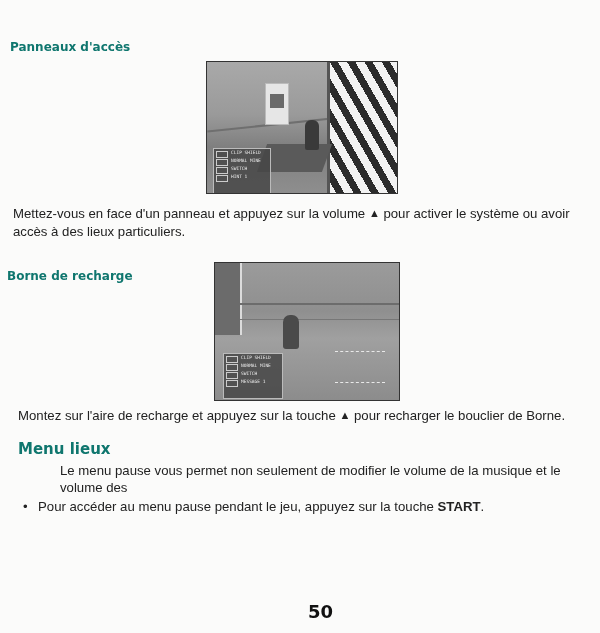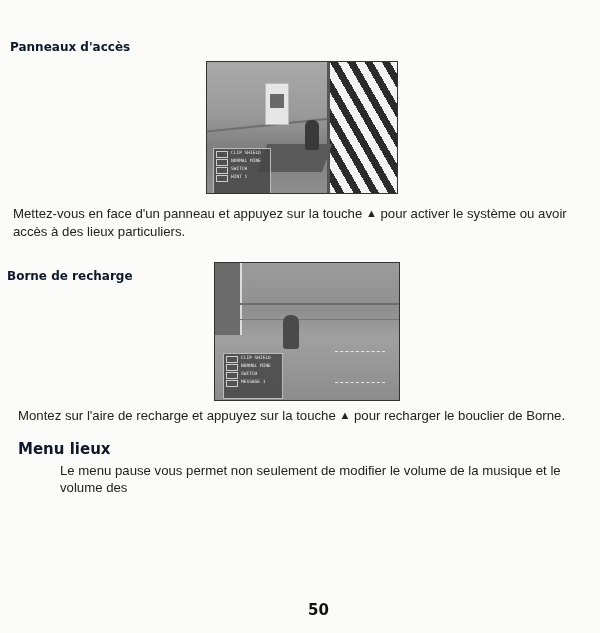--- a/index.html
+++ b/index.html
@@ -4,21 +4,21 @@
 <style>
   html, body { margin: 0; padding: 0; }
   body {
     width: 600px; height: 633px; position: relative; overflow: hidden;
     background: #fbfbfa;
     font-family: "Liberation Sans", sans-serif;
     color: #1a1a1a;
   }
   .heading {
     position: absolute; font-family: "DejaVu Sans", sans-serif; font-weight: bold;
-    color: #0f172a;
+    color: #0f766e;
   }
   .h-small { font-size: 12px; }
   .h-large { font-size: 15px; }
   .para {
     position: absolute; font-size: 13.2px; line-height: 17px; color: #222;
     font-family: "Liberation Sans", sans-serif;
   }
   .tri { font-size: 11px; display: inline-block; transform: translateY(-1px); }
   .shot {
     position: absolute; border: 1.5px solid #333; overflow: hidden;
@@ -47,21 +47,21 @@
     position: absolute; background: rgba(70,70,70,0.85); border: 1px solid #bbb;
     font-family: "DejaVu Sans Mono", monospace; font-size: 4.5px; line-height: 6px; color: #eee;
     padding: 1px 2px;
   }
   #shot1 .hud { left: 6px; top: 86px; width: 52px; height: 42px; }
   #shot2 .hud { left: 8px; top: 90px; width: 54px; height: 42px; }
   .hud-row { display: flex; gap: 3px; align-items: flex-start; }
   .hud-icon { width: 10px; height: 5px; border: 1px solid #ccc; flex: 0 0 auto; margin-top: 1px; }
   .page-num {
     position: absolute; left: 308px; top: 601px; font-family: "DejaVu Sans", sans-serif;
-    font-weight: bold; font-size: 15px; color: #111;
+    font-weight: bold; font-size: 18px; color: #111;
   }
   .bullet-list { position: absolute; left: 23px; top: 498px; width: 560px; margin: 0; padding: 0; list-style: none; }
   .bullet-list li { font-size: 13.2px; line-height: 17px; margin-bottom: 7px; color: #222; position: relative; padding-left: 15px; }
   .bullet-list li::before { content: "•"; position: absolute; left: 0; top: 0; }
 </style>
 </head>
 <body>
 
 <div class="heading h-small" style="left:10px; top:40px;">Panneaux d'accès</div>
 
@@ -86,21 +86,21 @@
         <span>SWITCH</span>
       </div>
     <div class="hud-row">
         <span class="hud-icon"></span>
         <span>HINT 1</span>
       </div>
   </div>
 </div>
 
 <div class="para" style="left:13px; top:205px; width:585px;">
-  <span>Mettez-vous en face d'un panneau et appuyez sur la touche</span>
+  <span>Mettez-vous en face d'un panneau et appuyez sur la volume</span>
   <span class="tri">▲</span>
   <span>pour activer le système ou avoir accès à des lieux particuliers.</span>
 </div>
 
 <div class="heading h-small" style="left:7px; top:249px;margin-top:20px;">Borne de recharge</div>
 
 <div class="shot" id="shot2">
   <div class="door"></div>
   <div class="rail"></div>
   <div class="rail2"></div>
@@ -132,15 +132,19 @@
   <span>pour recharger le bouclier de Borne.</span>
 </div>
 
 <div class="heading h-large" style="left:18px; top:440px;">Menu lieux</div>
 
 <div class="para" style="left:20px; top:452px; width:575px;">
   <div style="margin-top:10px;margin-left:40px;">Le menu pause vous permet non seulement de modifier le volume de la musique et le volume des</div>
 </div>
 
 <ul class="bullet-list">
+  <li>
+    <span>Pour accéder au menu pause pendant le jeu, appuyez sur la touche</span>
+    <b>START</b><span>.</span>
+  </li>
 </ul>
 
 <div class="page-num">50</div>
 
 </body></html>

